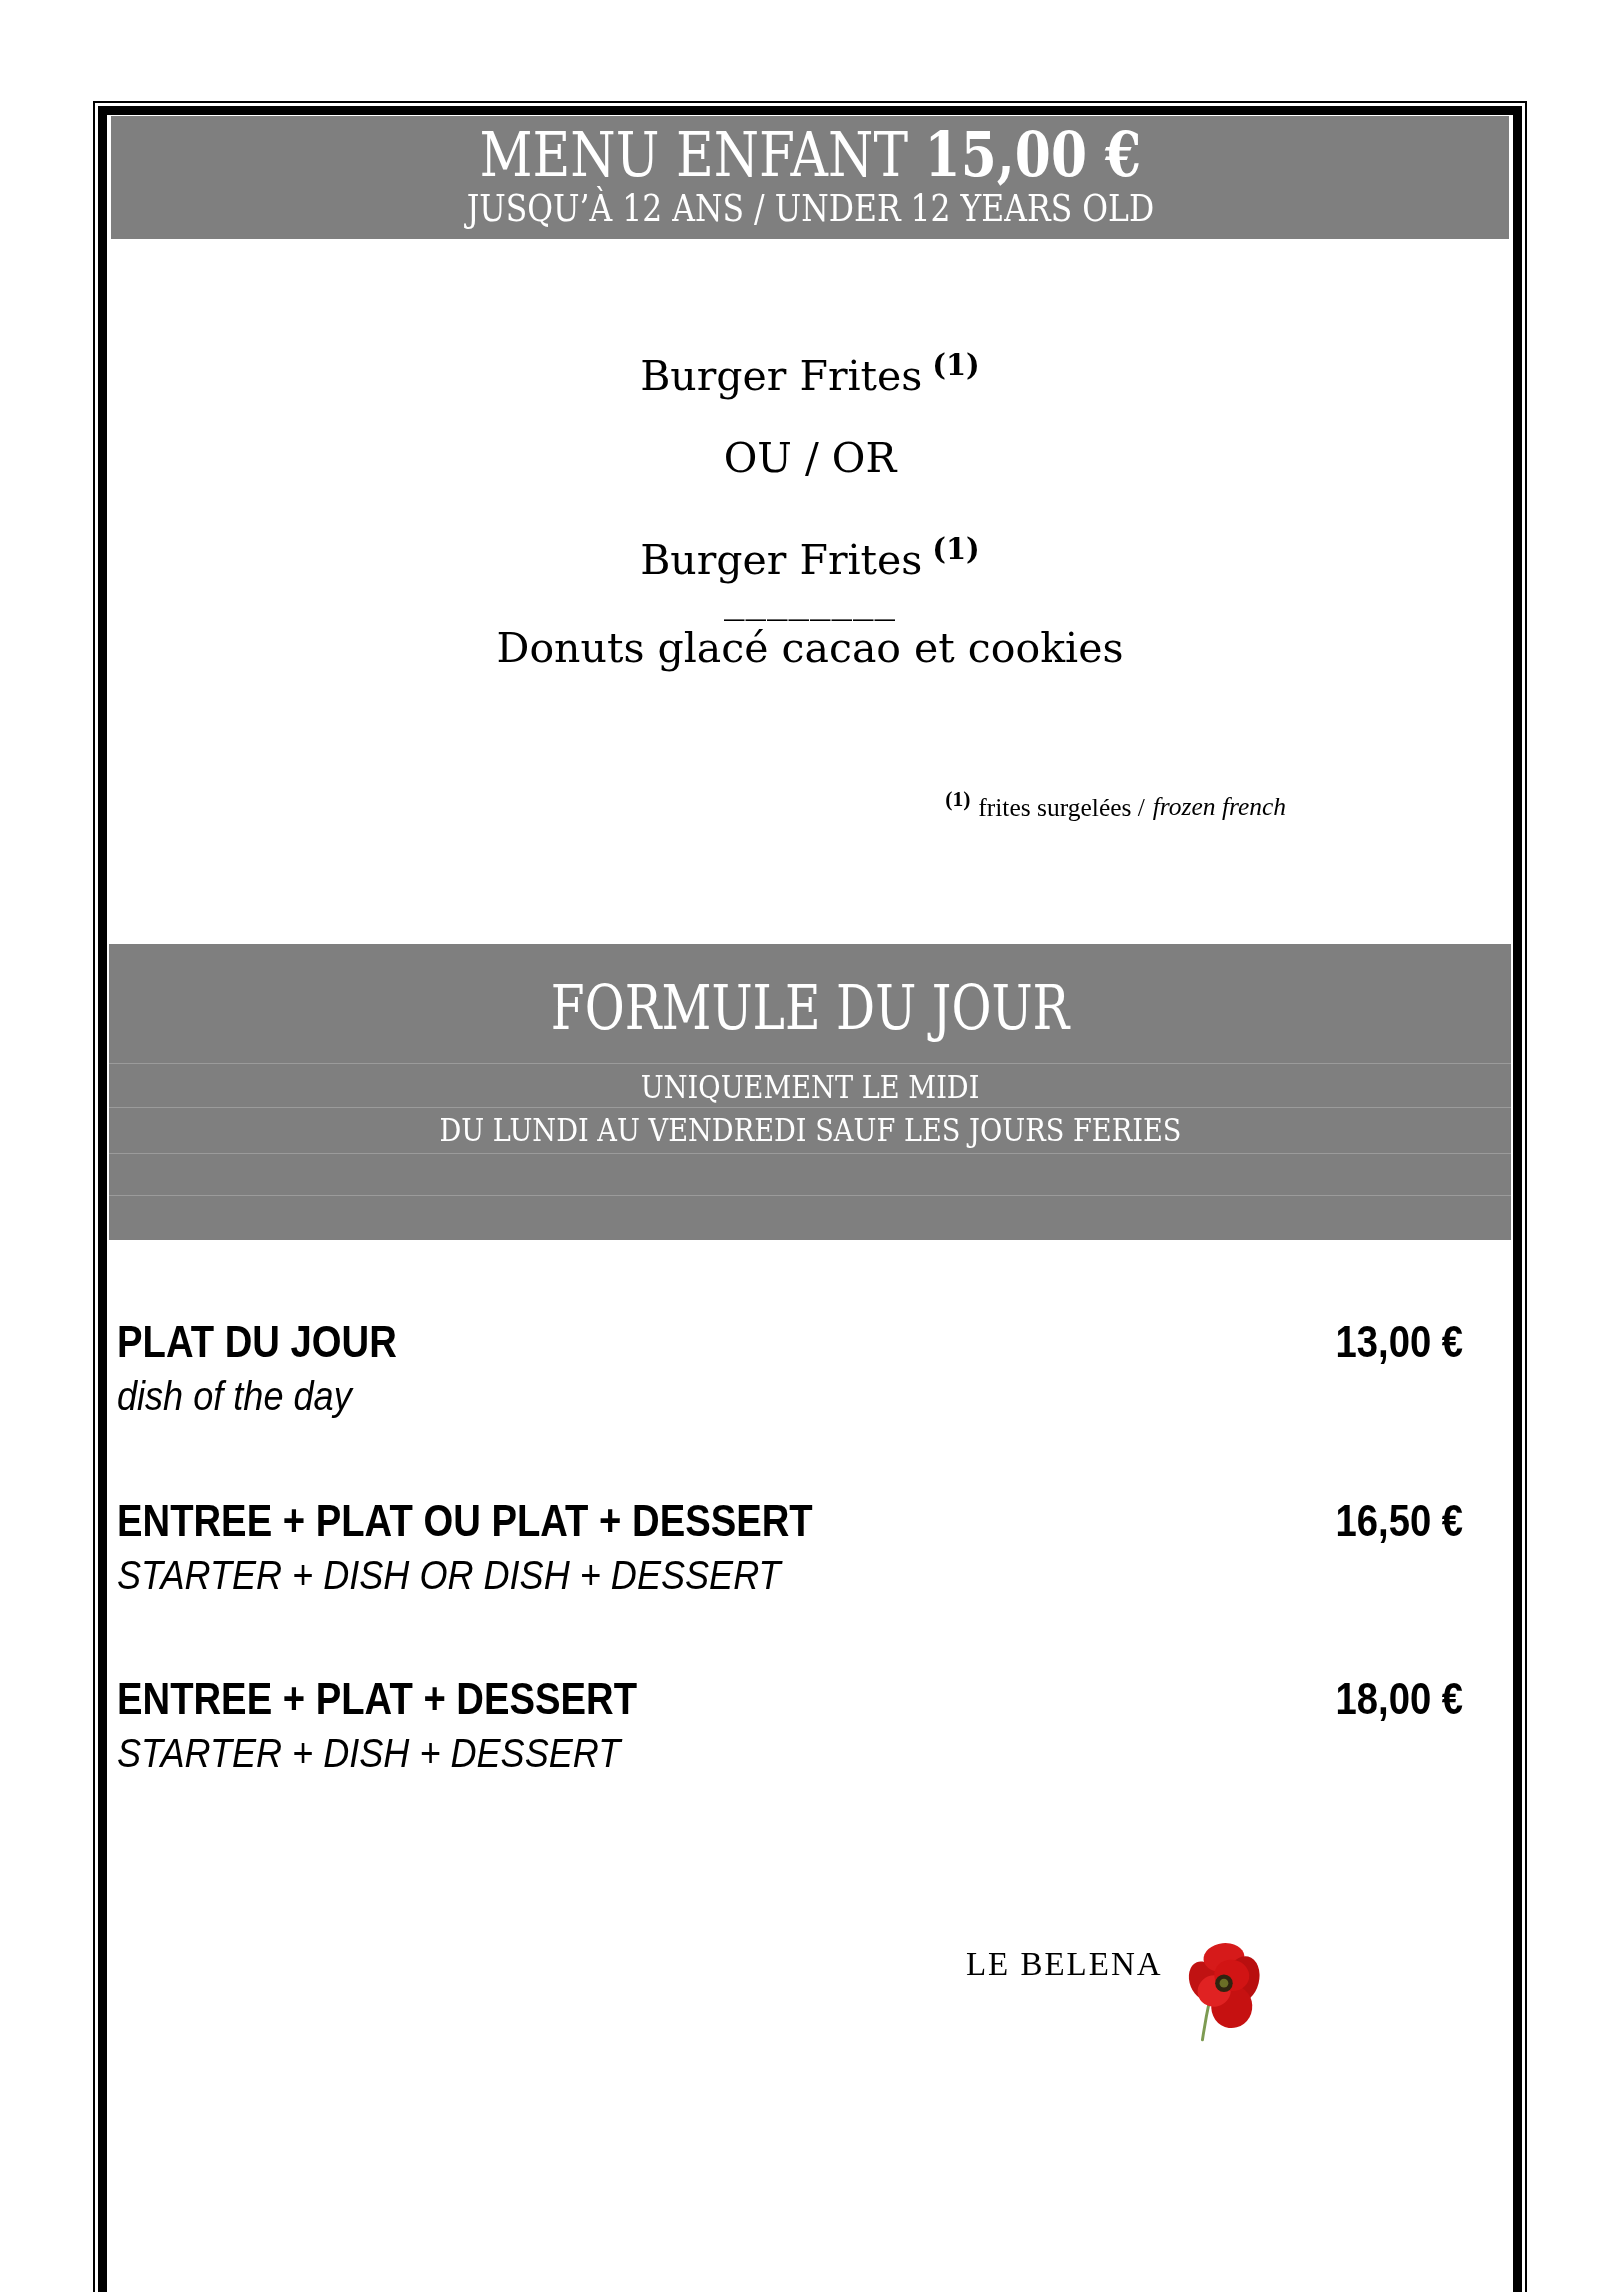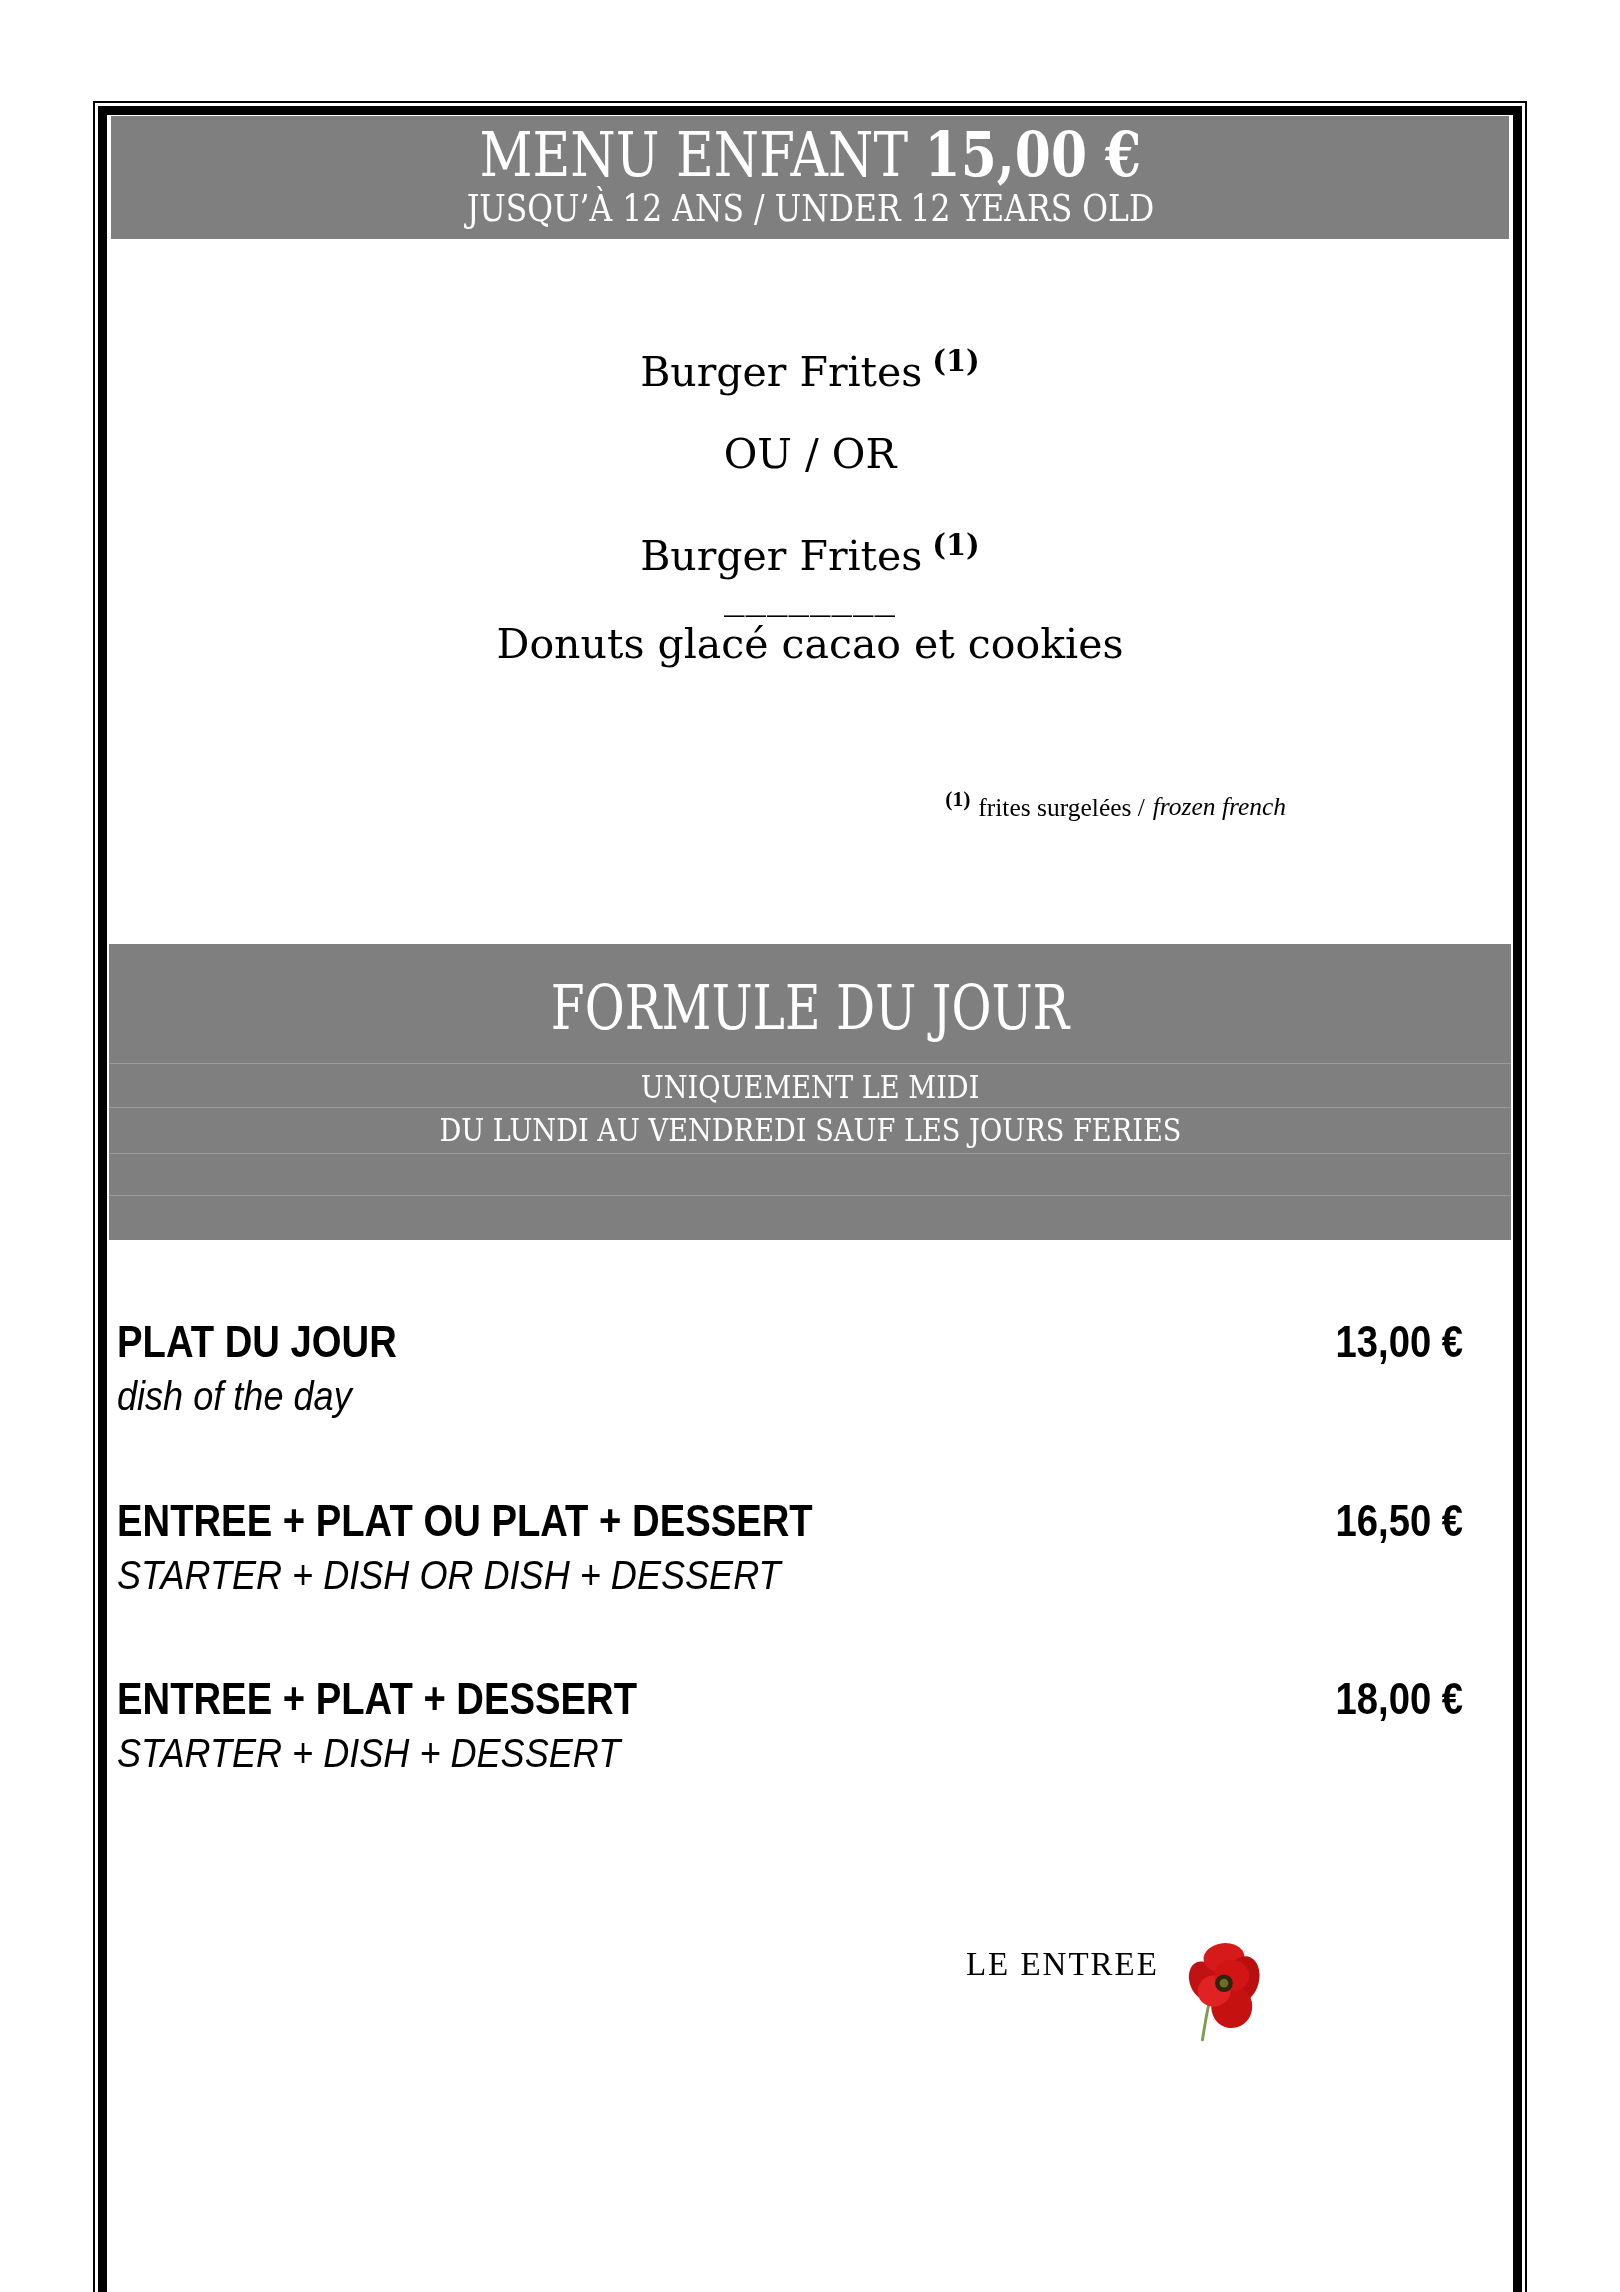--- a/index.html
+++ b/index.html
@@ -12,21 +12,21 @@
                border:9.8px solid #000;background:#fff;}
   
   .band{position:absolute;background:#7f7f7f;color:#fff;text-align:center;}
   .band-kids{top:1px;left:3.9px;right:3.9px;height:123px;}
   .band-kids .title-line{padding-top:5.9px;font-size:61px;line-height:65px;white-space:nowrap;}
   .band-kids .subtitle-line{font-size:37px;line-height:43px;white-space:nowrap;text-align:center;}
   .price-strong{font-weight:bold;margin-left:19.6px;}
   .cond{display:inline-block;transform:scaleX(0.85);white-space:nowrap;}
   .cond80{display:inline-block;transform:scaleX(0.80);white-space:nowrap;}
   
-  .center-line{position:absolute;left:0;right:0;text-align:center;font-size:41px;line-height:42px;}
+  .center-line{position:absolute;left:0;right:0;text-align:center;font-size:41px;line-height:51px;}
   .dish-sup{font-weight:bold;font-size:29px;vertical-align:super;margin-left:9.8px;}
   .rule-line{letter-spacing:1px;}
   .footnote{position:absolute;right:227px;top:663px;font-family:"Liberation Serif",serif;
             font-size:25.5px;white-space:nowrap;margin-top:9px;}
   .footnote .fn-ref{font-weight:bold;font-size:21.6px;vertical-align:super;margin-right:7.8px;}
   .footnote .fn-en{font-style:italic;margin-left:7.8px;}
   
   .block-formule{top:829px;left:2px;right:2px;height:296px;}
   .formule-title-band{height:119px;border-bottom:1px solid #9b9b9b;}
   .formule-title-band .big{padding-top:29px;font-size:61px;line-height:69px;}
@@ -124,21 +124,21 @@
       </div>
 
       <div class="menu-item item-3">
         <div class="item-row">
           <span class="item-label">ENTREE + PLAT + DESSERT</span>
           <span class="item-price">18,00 €</span>
         </div>
         <span class="item-sub">STARTER + DISH + DESSERT</span>
       </div>
 
-      <div class="restaurant-name">LE ENTREE</div>
+      <div class="restaurant-name">LE BELENA</div>
 
       <svg class="poppy" viewBox="0 0 84 104" aria-hidden="true">
         <path d="M30 58 C27 72, 24 88, 22 102" fill="none" stroke="#7d9b52" stroke-width="3" stroke-linecap="round"></path>
         <ellipse cx="24" cy="42" rx="15" ry="21" fill="#c01212" transform="rotate(-22 24 42)"></ellipse>
         <ellipse cx="44" cy="18" rx="21" ry="15" fill="#d61a1a" transform="rotate(-6 44 18)"></ellipse>
         <ellipse cx="63" cy="40" rx="17" ry="24" fill="#b80f0f" transform="rotate(14 63 40)"></ellipse>
         <ellipse cx="52" cy="68" rx="21" ry="22" fill="#c61111" transform="rotate(8 52 68)"></ellipse>
         <ellipse cx="34" cy="52" rx="17" ry="16" fill="#e02222" transform="rotate(-10 34 52)"></ellipse>
         <ellipse cx="52" cy="36" rx="18" ry="16" fill="#d11414" transform="rotate(10 52 36)"></ellipse>
         <circle cx="44" cy="44" r="9" fill="#2f2410"></circle>

